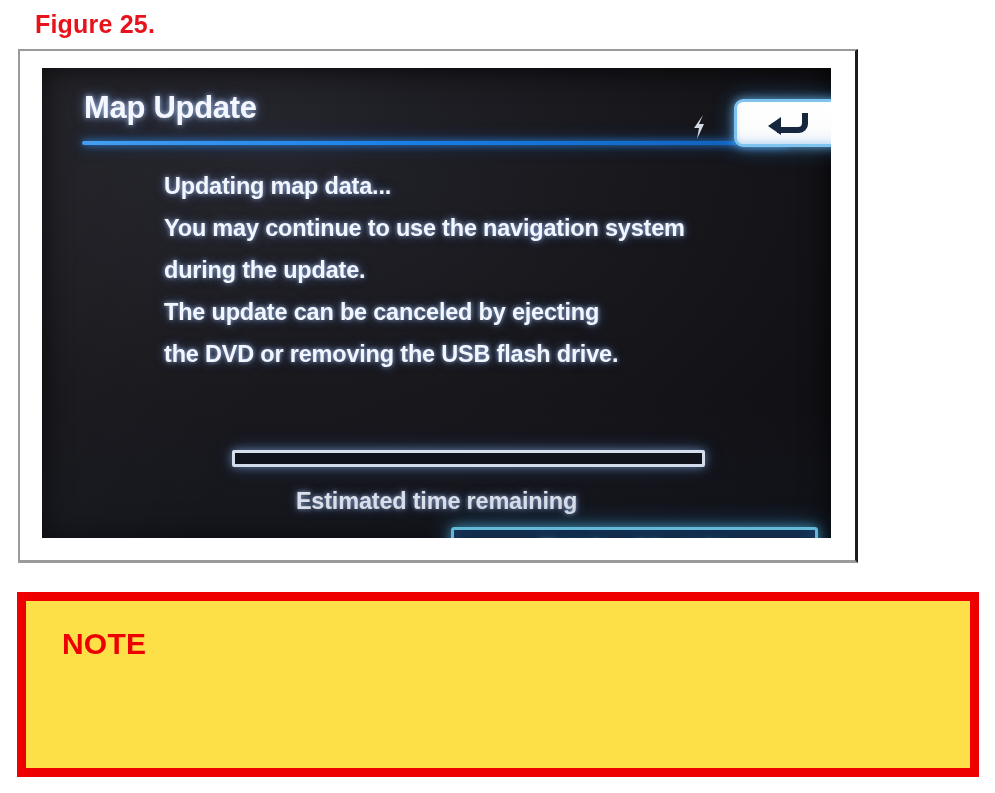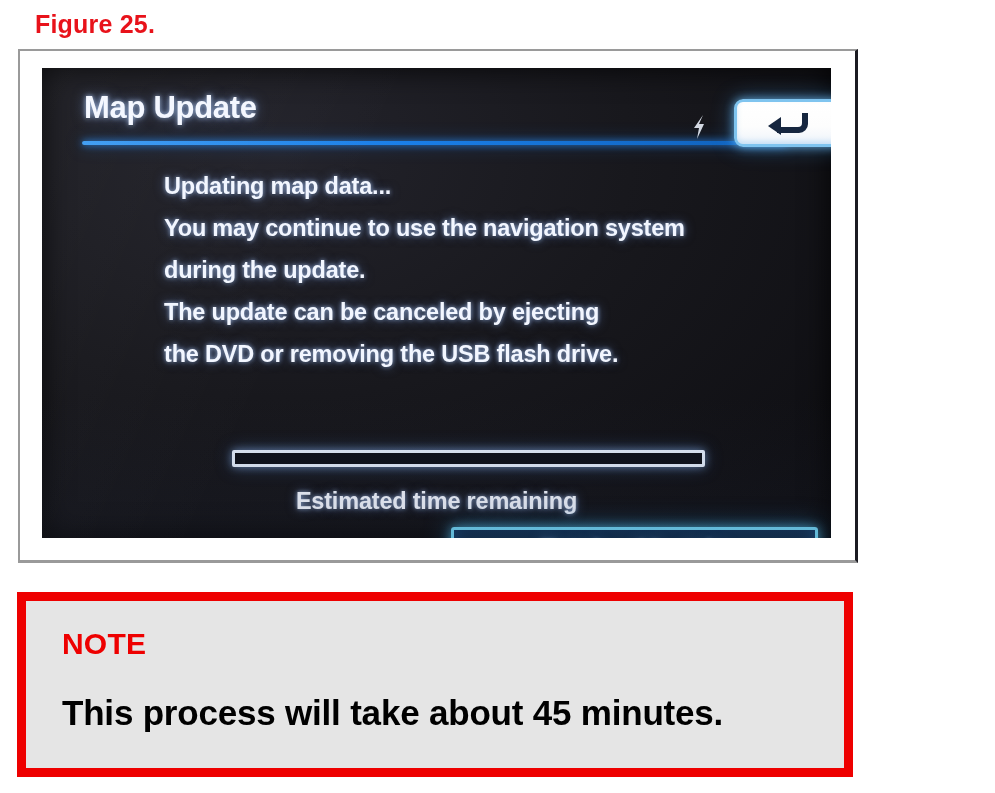--- a/index.html
+++ b/index.html
@@ -217,25 +217,25 @@
       0 0 5px rgba(190,220,255,0.9),
       0 0 13px rgba(110,175,245,0.6),
       0 1px 2px rgba(0,0,0,0.8);
   }
 
   
   .note-box {
     position: absolute;
     left: 17px;
     top: 592px;
-    width: 836px;
+    width: 962px;
     height: 185px;
     box-sizing: border-box;
     border: 9px solid #ee0000;
-    background: #e5e5e5;
+    background: #fde047;
   }
   .note-title {
     position: absolute;
     left: 36px;
     top: 28px;
     font-size: 30px;
     font-weight: bold;
     color: #ee0000;
     line-height: 1;
     letter-spacing: 0.2px;
@@ -299,14 +299,13 @@
 
     <div class="total-box">
       <span class="total-text">Total:   44   min</span>
     </div>
 
   </div>
 </div>
 
 <div class="note-box">
   <div class="note-title">NOTE</div>
-  <div class="note-text">This process will take about 45 minutes.</div>
 </div>
 
 </body></html>

